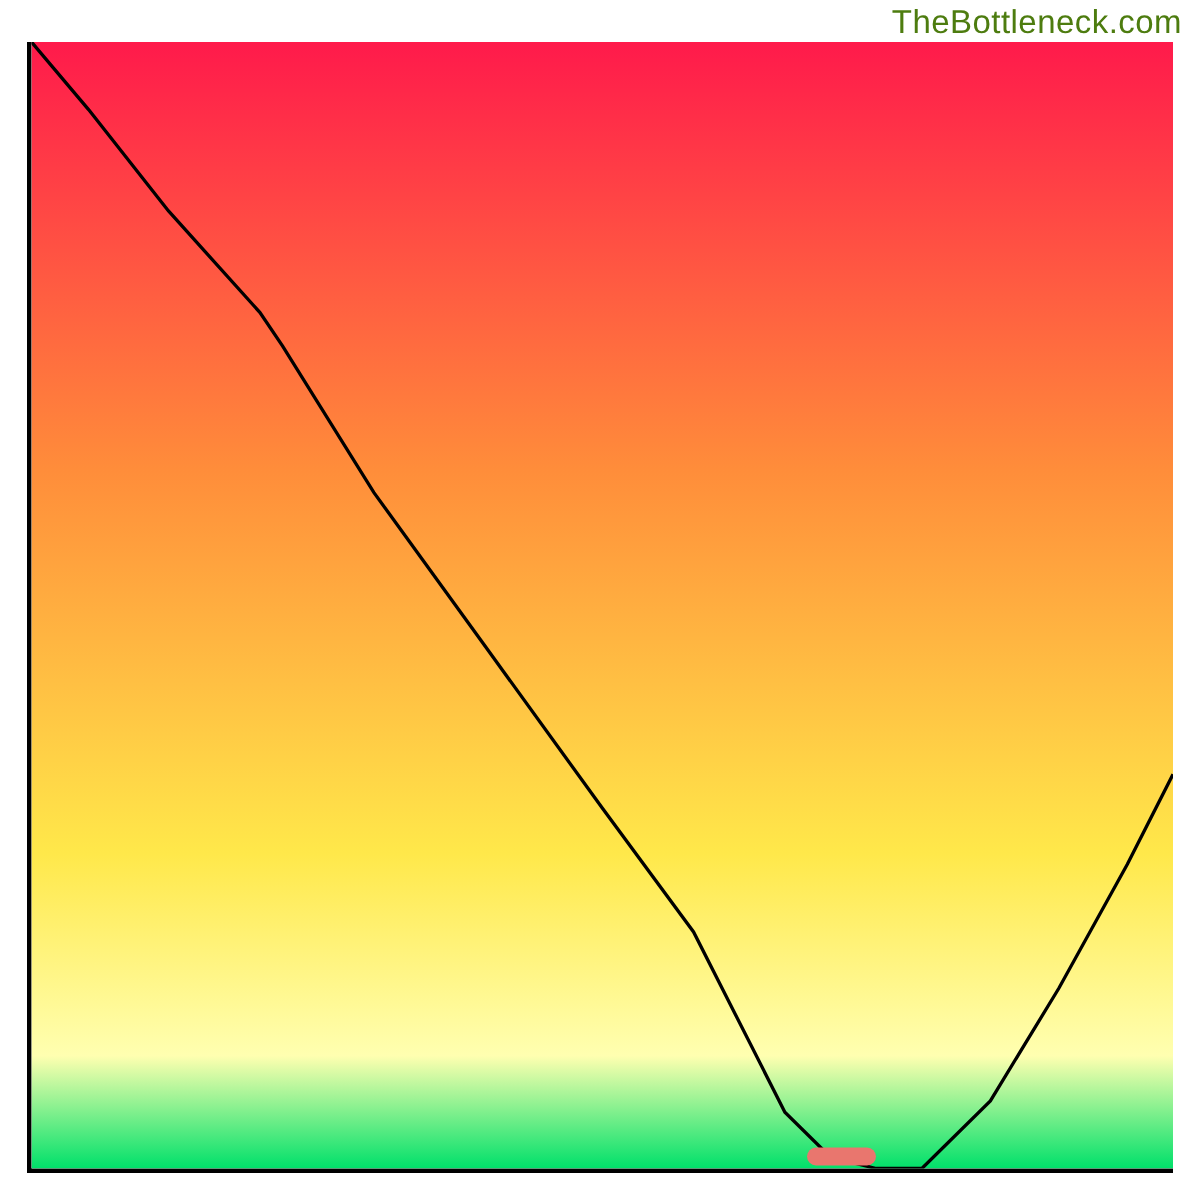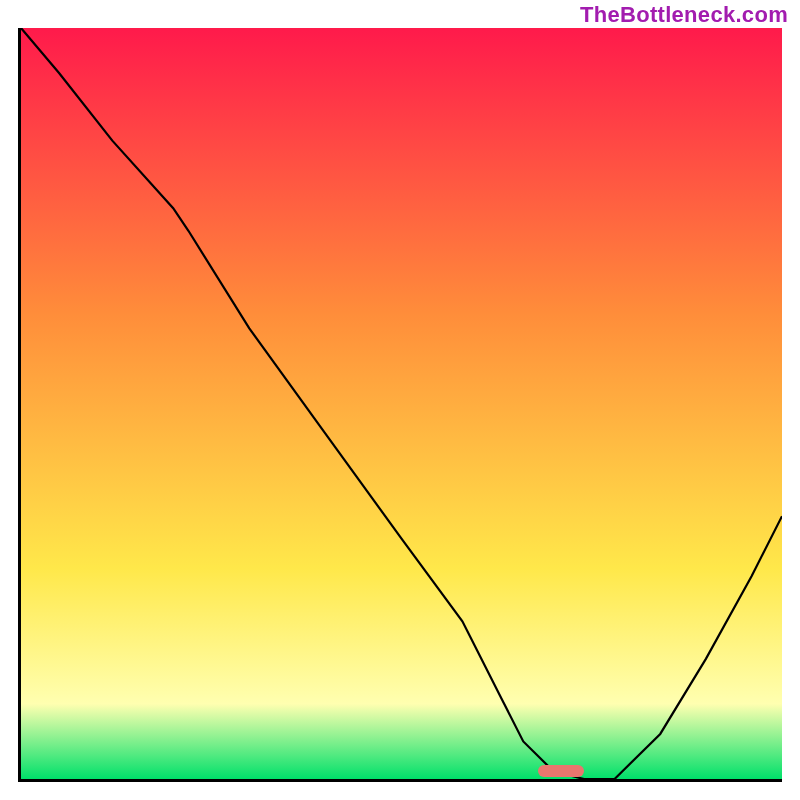--- a/index.html
+++ b/index.html
@@ -1,17 +1,17 @@
 <!DOCTYPE html>
 <html><head>
 <meta charset="utf-8">
 <style>
   html,body{margin:0;padding:0;width:800px;height:800px;background:#fff;overflow:hidden;font-family:Arial,Helvetica,sans-serif}
   .root{position:relative;width:800px;height:800px}
-  .watermark{position:absolute;top:2px;right:12px;color:#a21caf;font-size:22px;font-weight:700;letter-spacing:.3px}
+  .watermark{position:absolute;top:2px;right:12px;color:#4d7c0f;font-size:22px;font-weight:400;letter-spacing:.3px}
   .axes{position:absolute;left:18px;top:28px;width:764px;height:754px}
   .y-axis{position:absolute;left:0;top:0;width:0;height:100%;border-left:3px solid #000}
   .x-axis{position:absolute;left:0;bottom:0;width:100%;height:0;border-bottom:3px solid #000}
   .plot{position:absolute;left:3px;top:0;right:0;bottom:3px}
   svg{display:block;width:100%;height:100%}
   .marker{position:absolute;background:#e9766e;border-radius:6px}
 </style>
 </head>
 <body>
 <div class="root">

